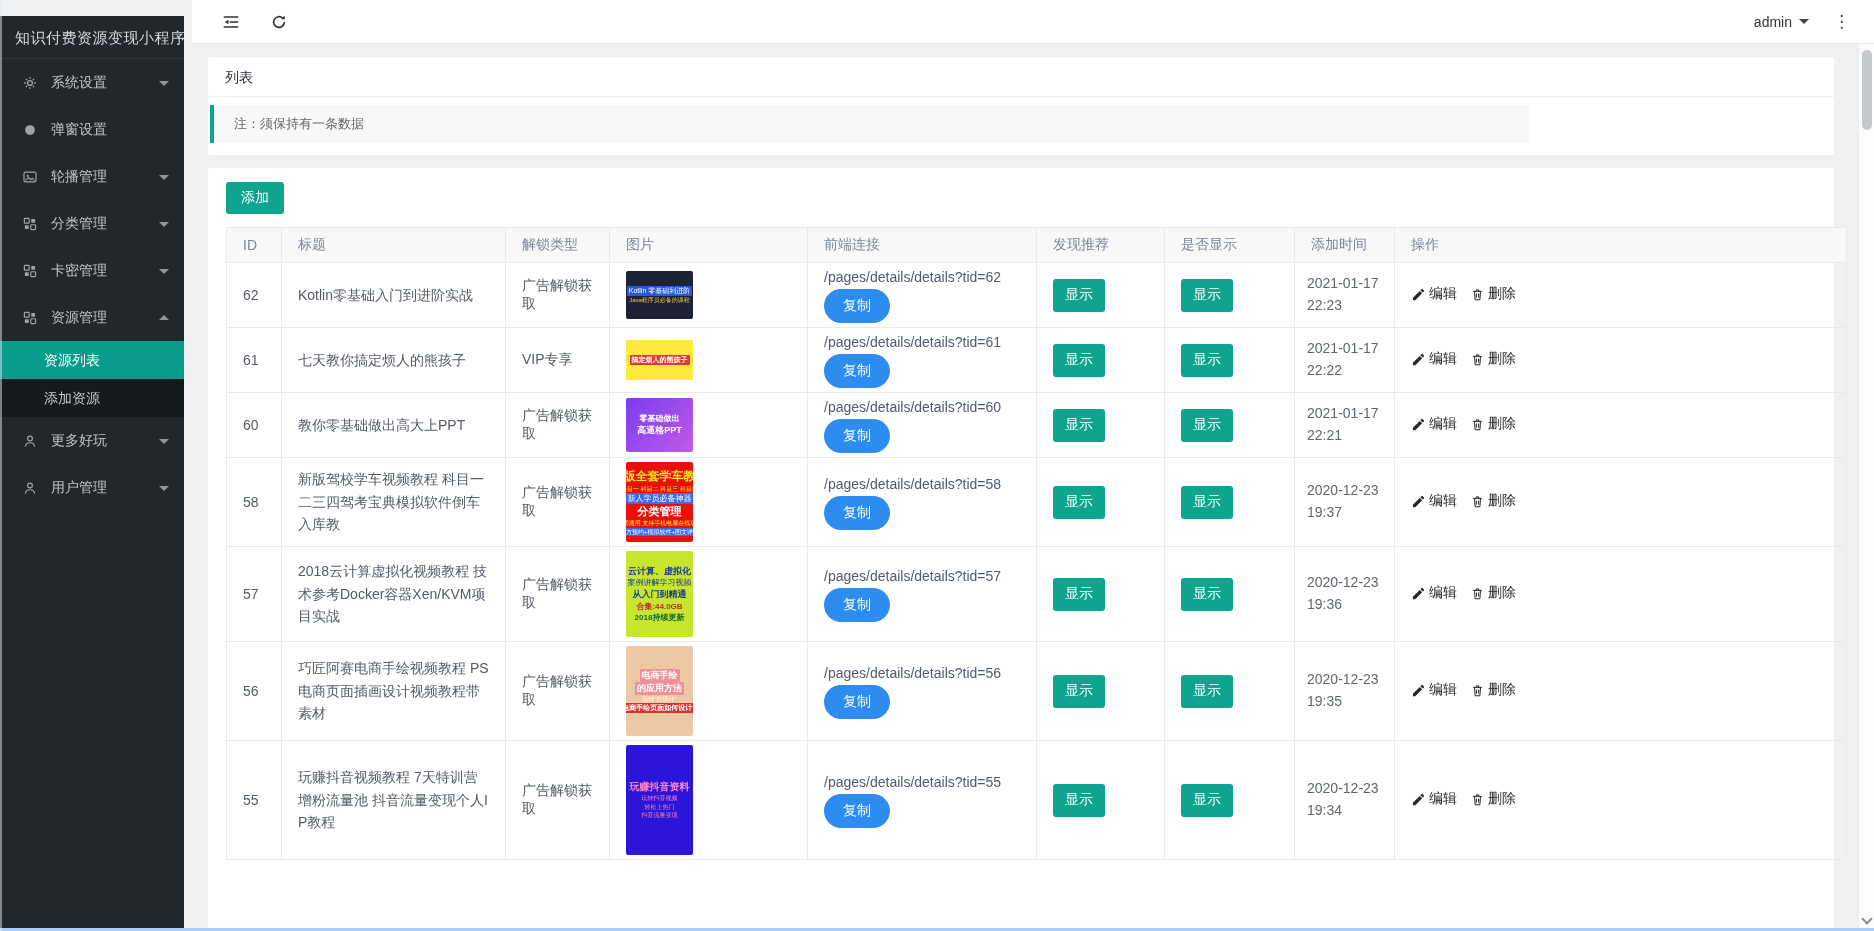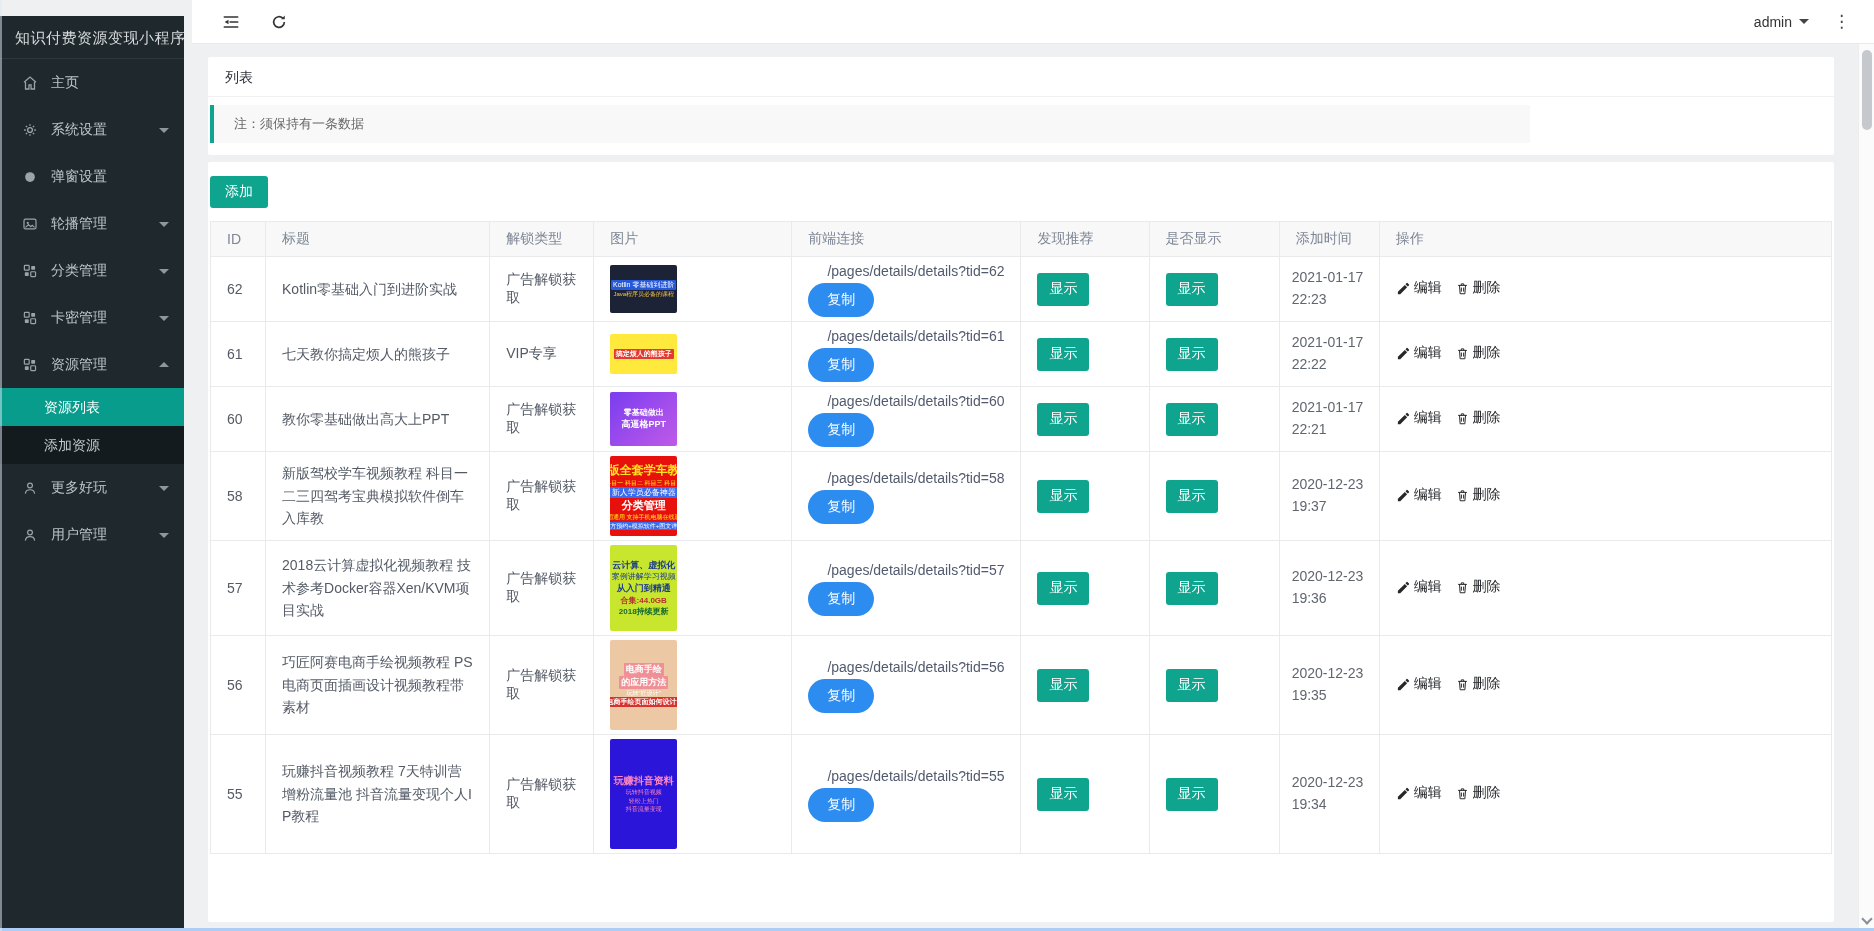--- a/index.html
+++ b/index.html
@@ -29,30 +29,30 @@
   .tb-user { display:flex; align-items:center; color:#333; font-size:14px; cursor:pointer; }
   .tb-caret { width:0; height:0; border-left:5px solid transparent; border-right:5px solid transparent; border-top:5px solid #444; margin-left:7px; }
   .tb-dots { margin-left:24px; font-size:17px; color:#444; cursor:pointer; line-height:1; }
 
   
   .content { position:absolute; left:184px; top:44px; right:16px; bottom:0; padding:13px 24px 0; overflow:hidden; }
   .card { background:#fff; border-radius:2px; }
   .card1 .card-hd { height:40px; line-height:40px; padding-left:17px; font-size:14px; color:#2c3138; border-bottom:1px solid #f0f0f0; }
   .note { margin:8px 0 0 2px; width:1320px; max-width:99%; height:38px; line-height:38px; background:#f8f8f8; border-left:4px solid #0ea48e; padding-left:20px; color:#666; font-size:13px; }
   .card1 { padding-bottom:12px; }
-  .card2 { margin-top:7px; padding:14px 2px 0; min-height:760px; }
+  .card2 { margin-top:13px; padding:14px 18px 0; min-height:760px; }
   .btn-add { display:inline-block; border:none; background:#0ea48e; color:#fff; font-size:14px; height:32px; padding:0 15px; border-radius:3px; margin:0 0 13px 0; cursor:pointer; font-family:inherit; }
 
   
   table { width:100%; border-collapse:collapse; table-layout:fixed; font-size:14px; color:#545b66; }
   th { background:#f8f8f9; color:#7d8695; font-weight:normal; text-align:left; padding:8px 16px; border:1px solid #e8eaec; }
   td { border:1px solid #e8eaec; padding:4px 16px; vertical-align:middle; word-break:break-all; }
   td.c-title { line-height:1.6; }
   td.c-time { padding:4px 12px; color:#60666f; line-height:1.55; }
-  .link-text { color:#515a6e; margin:2px 0 4px; white-space:nowrap; overflow:hidden;text-align:right; }
+  .link-text { color:#515a6e; margin:2px 0 4px; white-space:nowrap; overflow:hidden; }
   .btn-copy { border:none; background:#2d8cf0; color:#fff; font-size:14px; height:34px; padding:0 19px; border-radius:17px; cursor:pointer; font-family:inherit; }
   .btn-show { border:none; background:#0ea48e; color:#fff; font-size:14px; height:33px; width:52px; border-radius:3px; cursor:pointer; font-family:inherit; }
   .ops { white-space:nowrap; color:#26282b; }
   .op { display:inline-flex; align-items:center; cursor:pointer; margin-right:9px; }
   .op svg { width:15px; height:15px; margin-right:3px; display:block; }
 
   
   .thumb { width:67px; border-radius:2px; overflow:hidden; display:flex; flex-direction:column; align-items:center; justify-content:center; line-height:1.4; }
   .thumb-line { white-space:nowrap; padding:0 2px; border-radius:1px; }
 
@@ -63,29 +63,20 @@
   .bottom-line { position:absolute; left:0; right:0; bottom:0; height:3px; background:#aecdf6; z-index:8; }
 </style>
 </head>
 <body>
 
 <div class="left-edge"></div>
 
 <div class="sidebar">
   <div class="side-title">知识付费资源变现小程序</div>
   <div id="side-menu">
-      <div class="side-item">
-        <span class="side-icon">
-          <svg viewBox="0 0 24 24">
-            <path d="M4 11l8-7 8 7" fill="none" stroke="currentColor" stroke-width="1.7"></path>
-            <path d="M6 10.5V20h4.6v-5.4h2.8V20H18v-9.5" fill="none" stroke="currentColor" stroke-width="1.7"></path>
-          </svg>
-        </span>
-        <span>主页</span>
-      </div>
       <div class="side-item">
         <span class="side-icon">
           <svg viewBox="0 0 24 24">
             <g stroke="currentColor" stroke-width="1.8" fill="none">
               <circle cx="12" cy="12" r="3.2"></circle>
               <path d="M12 4.2v2.2M12 17.6v2.2M4.2 12h2.2M17.6 12h2.2M6.5 6.5l1.6 1.6M15.9 15.9l1.6 1.6M17.5 6.5l-1.6 1.6M8.1 15.9l-1.6 1.6"></path>
             </g>
           </svg>
         </span>
         <span>系统设置</span>

